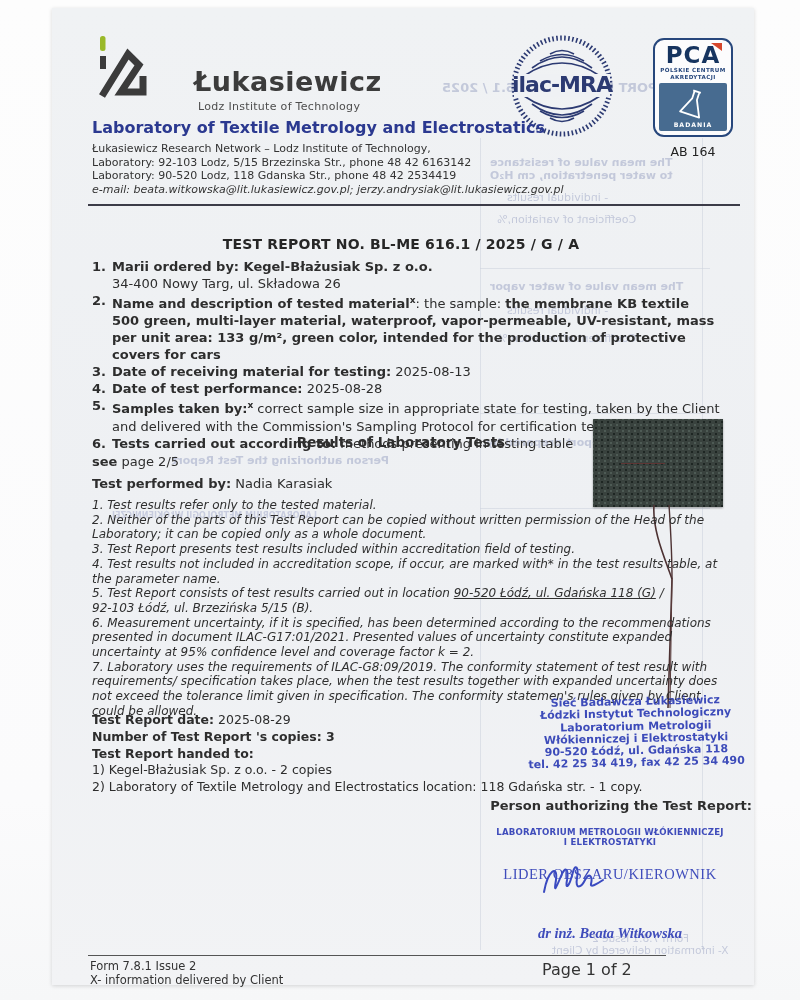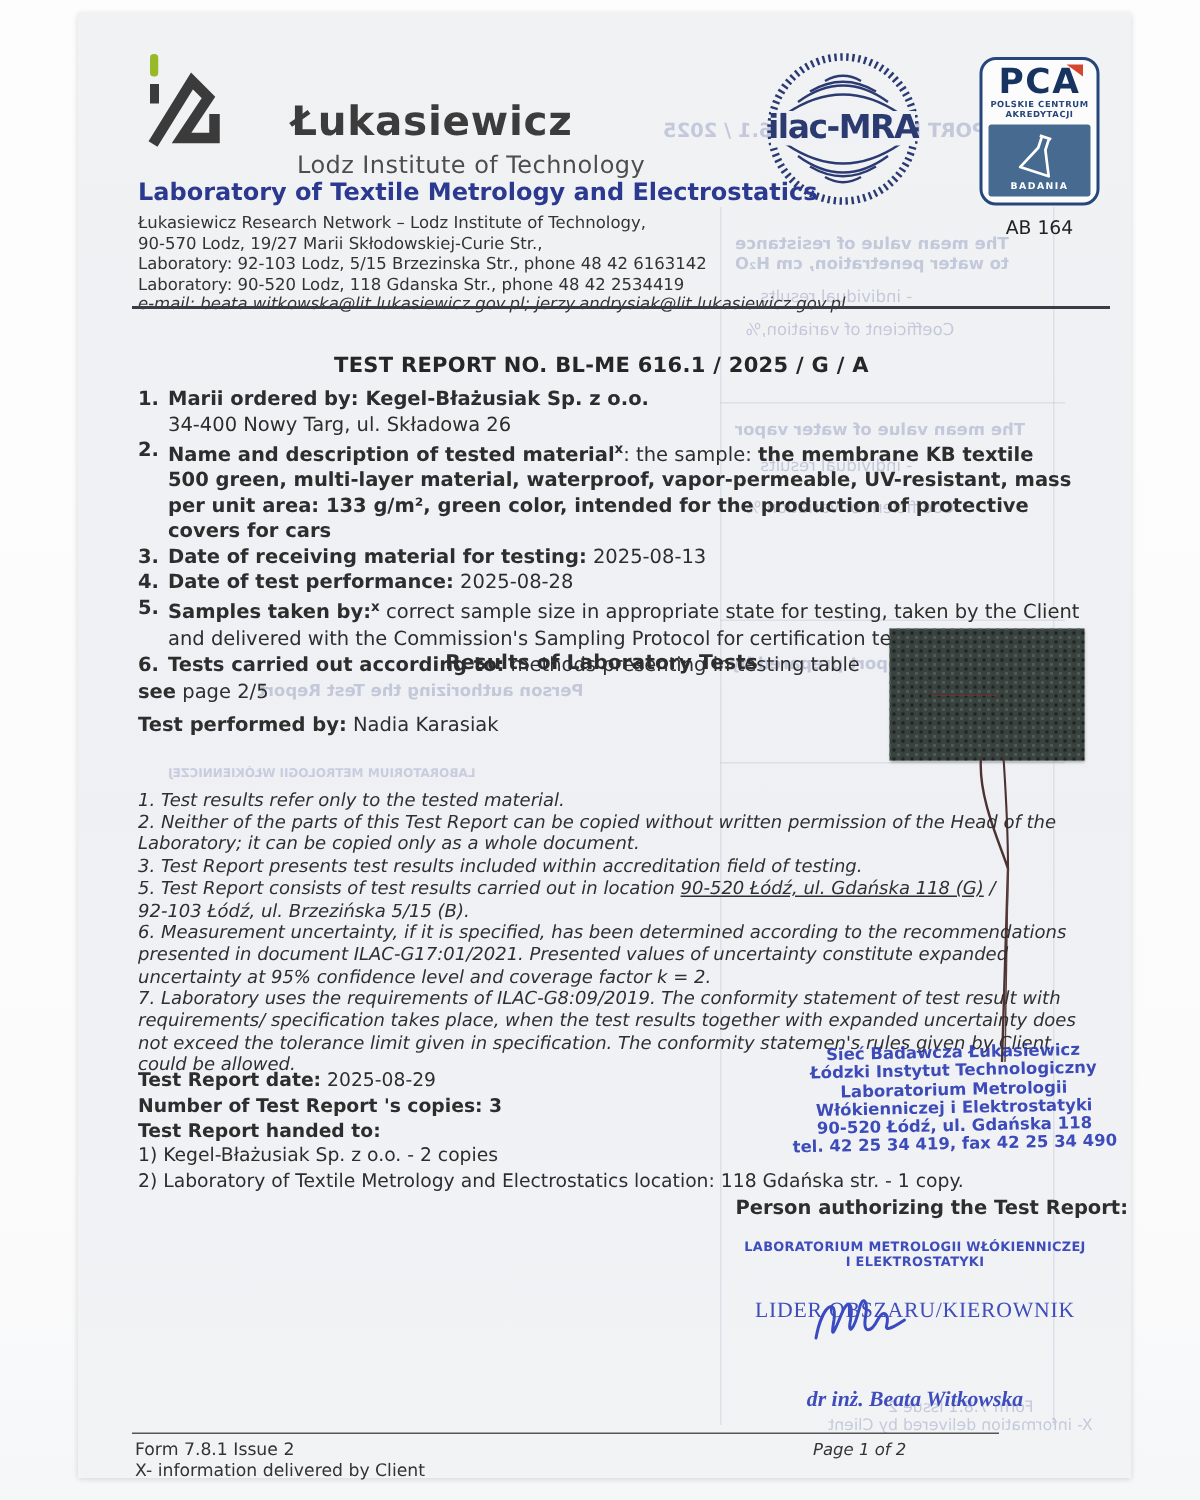--- a/index.html
+++ b/index.html
@@ -13,21 +13,21 @@
   .b{font-weight:bold;}
   .i{font-style:italic;}
   .page{
     position:absolute;left:52px;top:8px;width:702px;height:977px;
     background:linear-gradient(180deg,#f0f2f4 0%,#eef0f3 55%,#f2f3f5 100%);
     box-shadow:0 1px 4px rgba(0,0,0,0.15);
     color:#2e2e2e;
   }
   
   .brand{left:142px;top:58px;font-size:27px;font-weight:bold;color:#3c3c3c;letter-spacing:.5px;}
-  .brand-sub{left:146px;top:92px;font-size:16px;color:#4d4d4d;letter-spacing:.3px;}
+  .brand-sub{left:146px;top:92px;font-size:11px;color:#4d4d4d;letter-spacing:.3px;}
   .lab-name{left:40px;top:110px;font-size:16px;font-weight:bold;color:#2b3990;}
   .addr{left:40px;top:134px;font-size:11px;line-height:13.6px;color:#333;}
   .rule{left:36px;top:196px;width:652px;height:2px;background:#3c3c48;}
   
   .pca{left:601px;top:30px;width:76px;border:2px solid #27477c;border-radius:11px;
        background:#fcfcfd;text-align:center;padding:3px 0 0 0;}
   .pca-acr{font-size:23px;font-weight:bold;color:#16345f;letter-spacing:1px;line-height:24px;position:relative;display:block;}
   .pca-red{position:absolute;right:9px;top:3px;width:0;height:0;
            border-left:11px solid transparent;border-top:8px solid #d5472c;}
   .pca-org{font-size:5.6px;font-weight:bold;color:#27477c;letter-spacing:.4px;line-height:6.5px;display:block;}
@@ -36,21 +36,21 @@
   .pca-no{left:601px;top:136px;width:80px;text-align:center;font-size:12.5px;color:#222;}
   
   .title{left:38px;top:228px;width:622px;text-align:center;font-size:14px;font-weight:bold;color:#262626;letter-spacing:.2px;}
   .items{left:40px;top:250px;width:628px;font-size:13px;line-height:17px;color:#2d2d2d;}
   .item{position:relative;padding-left:20px;}
   .item .num{position:absolute;left:0;font-weight:bold;}
   sup{font-size:9px;font-weight:bold;}
   .results-h{left:38px;top:426px;width:622px;text-align:center;font-size:13.5px;font-weight:bold;}
   .see-line{left:40px;top:446px;font-size:13px;}
   .performed{left:40px;top:468px;font-size:13px;}
-  .notes{left:40px;top:490px;width:628px;font-size:12px;line-height:14.7px;font-style:italic;color:#2f2f2f;margin-top:28px;}
+  .notes{left:40px;top:490px;width:628px;font-size:12px;line-height:14.7px;font-style:italic;color:#2f2f2f;}
   .notes p{margin:0;}
   .u{text-decoration:underline;}
   
   .swatch{left:541px;top:411px;width:130px;height:88px;background-color:#39423e;
     background-image:radial-gradient(#1e2623 1.2px,transparent 1.4px),radial-gradient(#4e5b55 1px,transparent 1.2px);
     background-size:6px 6px;background-position:0 0,3px 3px;
     box-shadow:0 1px 2px rgba(0,0,0,.35);}
   .swatch-scar{position:absolute;left:28px;top:44px;width:44px;height:1px;background:#6a3634;opacity:.8;}
   .threads{left:530px;top:495px;}
   
@@ -60,21 +60,21 @@
   .auth-h{left:400px;top:790px;width:300px;text-align:right;font-size:13px;font-weight:bold;}
   .auth-stamp{left:438px;top:820px;width:240px;text-align:center;color:#3f4cbb;}
   .auth-l12{font-size:8.6px;font-weight:bold;line-height:9.6px;letter-spacing:.2px;display:block;}
   .auth-l3{font-family:"Liberation Serif","DejaVu Serif",serif;font-size:14.5px;font-weight:normal;letter-spacing:.5px;display:block;margin-top:19px;}
   .signer{left:438px;top:880px;width:240px;text-align:center;color:#3f4cbb;
     font-family:"Liberation Serif","DejaVu Serif",serif;font-style:italic;font-weight:bold;font-size:14.5px;margin-top:37px;}
   .signature{left:488px;top:850px;}
   
   .f-rule{left:36px;top:947px;width:578px;height:1px;background:#555;}
   .f-left{left:38px;top:952px;font-size:11.5px;line-height:13.5px;color:#333;}
-  .f-page{left:490px;top:952px;font-size:11px;color:#333;font-style:italic;}
+  .f-page{left:490px;top:952px;font-size:16px;color:#333;}
   
   .bleed{position:absolute;transform:scaleX(-1);color:#98a1c2;opacity:.5;filter:blur(.4px);white-space:nowrap;}
   .ghost-line{position:absolute;background:#ccd1dc;opacity:.55;}
 </style>
 </head>
 <body>
 
 <div class="page">
 
   <div class="ghost-line" style="left:428px;top:130px;width:1px;height:812px;"></div>
@@ -133,21 +133,20 @@
         </g>
       </svg>
       <span class="pca-field">BADANIA</span>
     </div>
   </div>
   <div class="abs pca-no">AB 164</div>
 
   <div class="abs lab-name">Laboratory of Textile Metrology and Electrostatics</div>
   <div class="abs addr">
     <div>Łukasiewicz Research Network – Lodz Institute of Technology,</div>
-    <div>90-570 Lodz, 19/27 Marii Skłodowskiej-Curie Str.,</div>
     <div>Laboratory: 92-103 Lodz, 5/15 Brzezinska Str., phone 48 42 6163142</div>
     <div>Laboratory: 90-520  Lodz, 118 Gdanska Str., phone 48 42 2534419</div>
     <div class="i">e-mail:  beata.witkowska@lit.lukasiewicz.gov.pl;  jerzy.andrysiak@lit.lukasiewicz.gov.pl</div>
   </div>
   <div class="abs rule"></div>
 
   <div class="abs title">TEST REPORT NO.  BL-ME 616.1 / 2025 / G / A</div>
 
   <div class="abs items">
     <div class="item">
@@ -181,20 +180,21 @@
   <svg class="abs threads" width="110" height="210" viewBox="0 0 110 210">
     <path d="M72 2 C70 28 84 58 90 76 L86 205" stroke="#4d3233" stroke-width="1.6" fill="none"></path>
     <path d="M87 2 C89 32 90 58 90 76" stroke="#4d3233" stroke-width="1.4" fill="none"></path>
     <path d="M90 76 L88 205" stroke="#5a3c3c" stroke-width="1" fill="none"></path>
   </svg>
 
   <div class="abs notes">
     <p>1.  Test results refer only to the tested material.</p>
     <p>2.  Neither of the parts of this Test Report can be copied without written permission of the Head of the Laboratory; it can be copied only as a whole document.</p>
     <p>3.  Test Report presents test results included within accreditation  field of testing.</p>
+    <p>4.  Test results not included in accreditation scope, if occur, are marked with* in the test results table, at the parameter name.</p>
     <p><span>5.  Test Report consists of test results carried out in location </span><span class="u">90-520 Łódź, ul. Gdańska 118 (G)</span><span> /</span><br><span>92-103 Łódź, ul. Brzezińska 5/15 (B).</span></p>
     <p>6.  Measurement uncertainty, if it is specified, has been determined according to the recommendations presented in document ILAC-G17:01/2021. Presented values of uncertainty constitute expanded uncertainty at 95% confidence level  and coverage factor k = 2.</p>
     <p>7.  Laboratory uses the requirements of ILAC-G8:09/2019. The conformity statement of test result with requirements/ specification takes place, when the test results together with expanded uncertainty does not exceed the tolerance limit given in specification. The conformity statemen's rules given by Client could be allowed.</p>
   </div>
 
   <div class="abs addr-stamp">
     <div>Sieć Badawcza Łukasiewicz</div>
     <div>Łódzki Instytut Technologiczny</div>
     <div>Laboratorium Metrologii</div>
     <div>Włókienniczej i Elektrostatyki</div>

